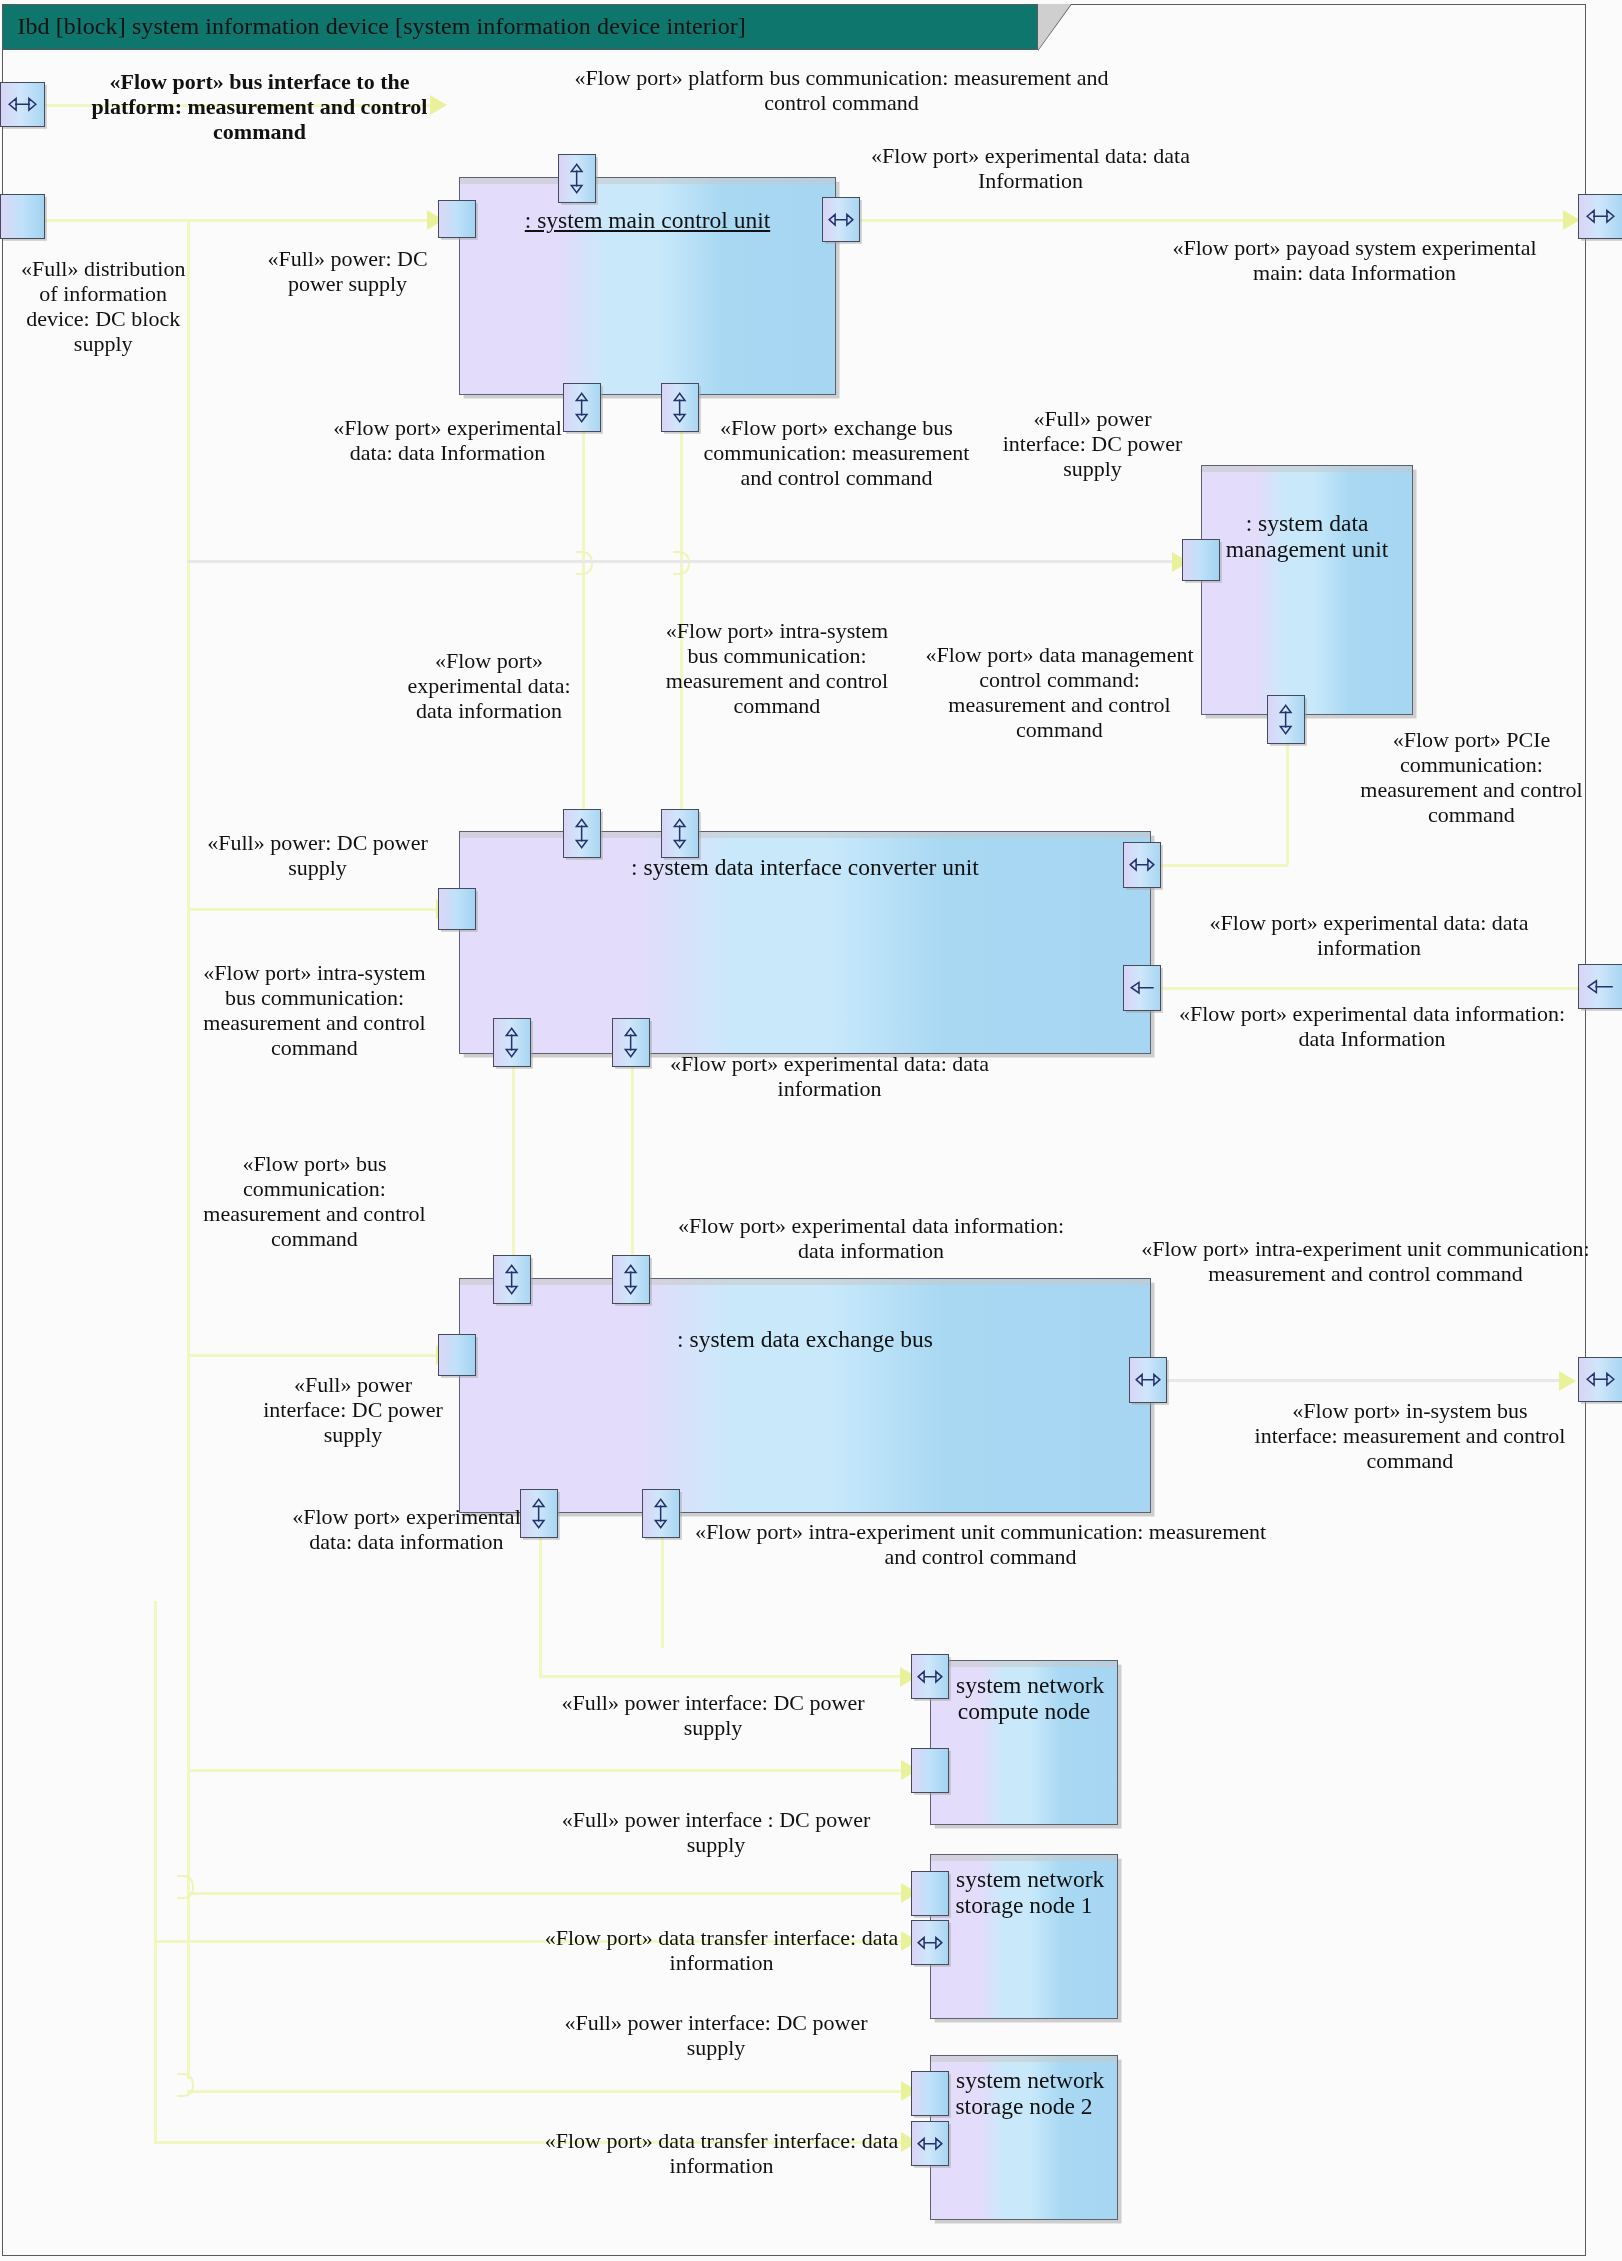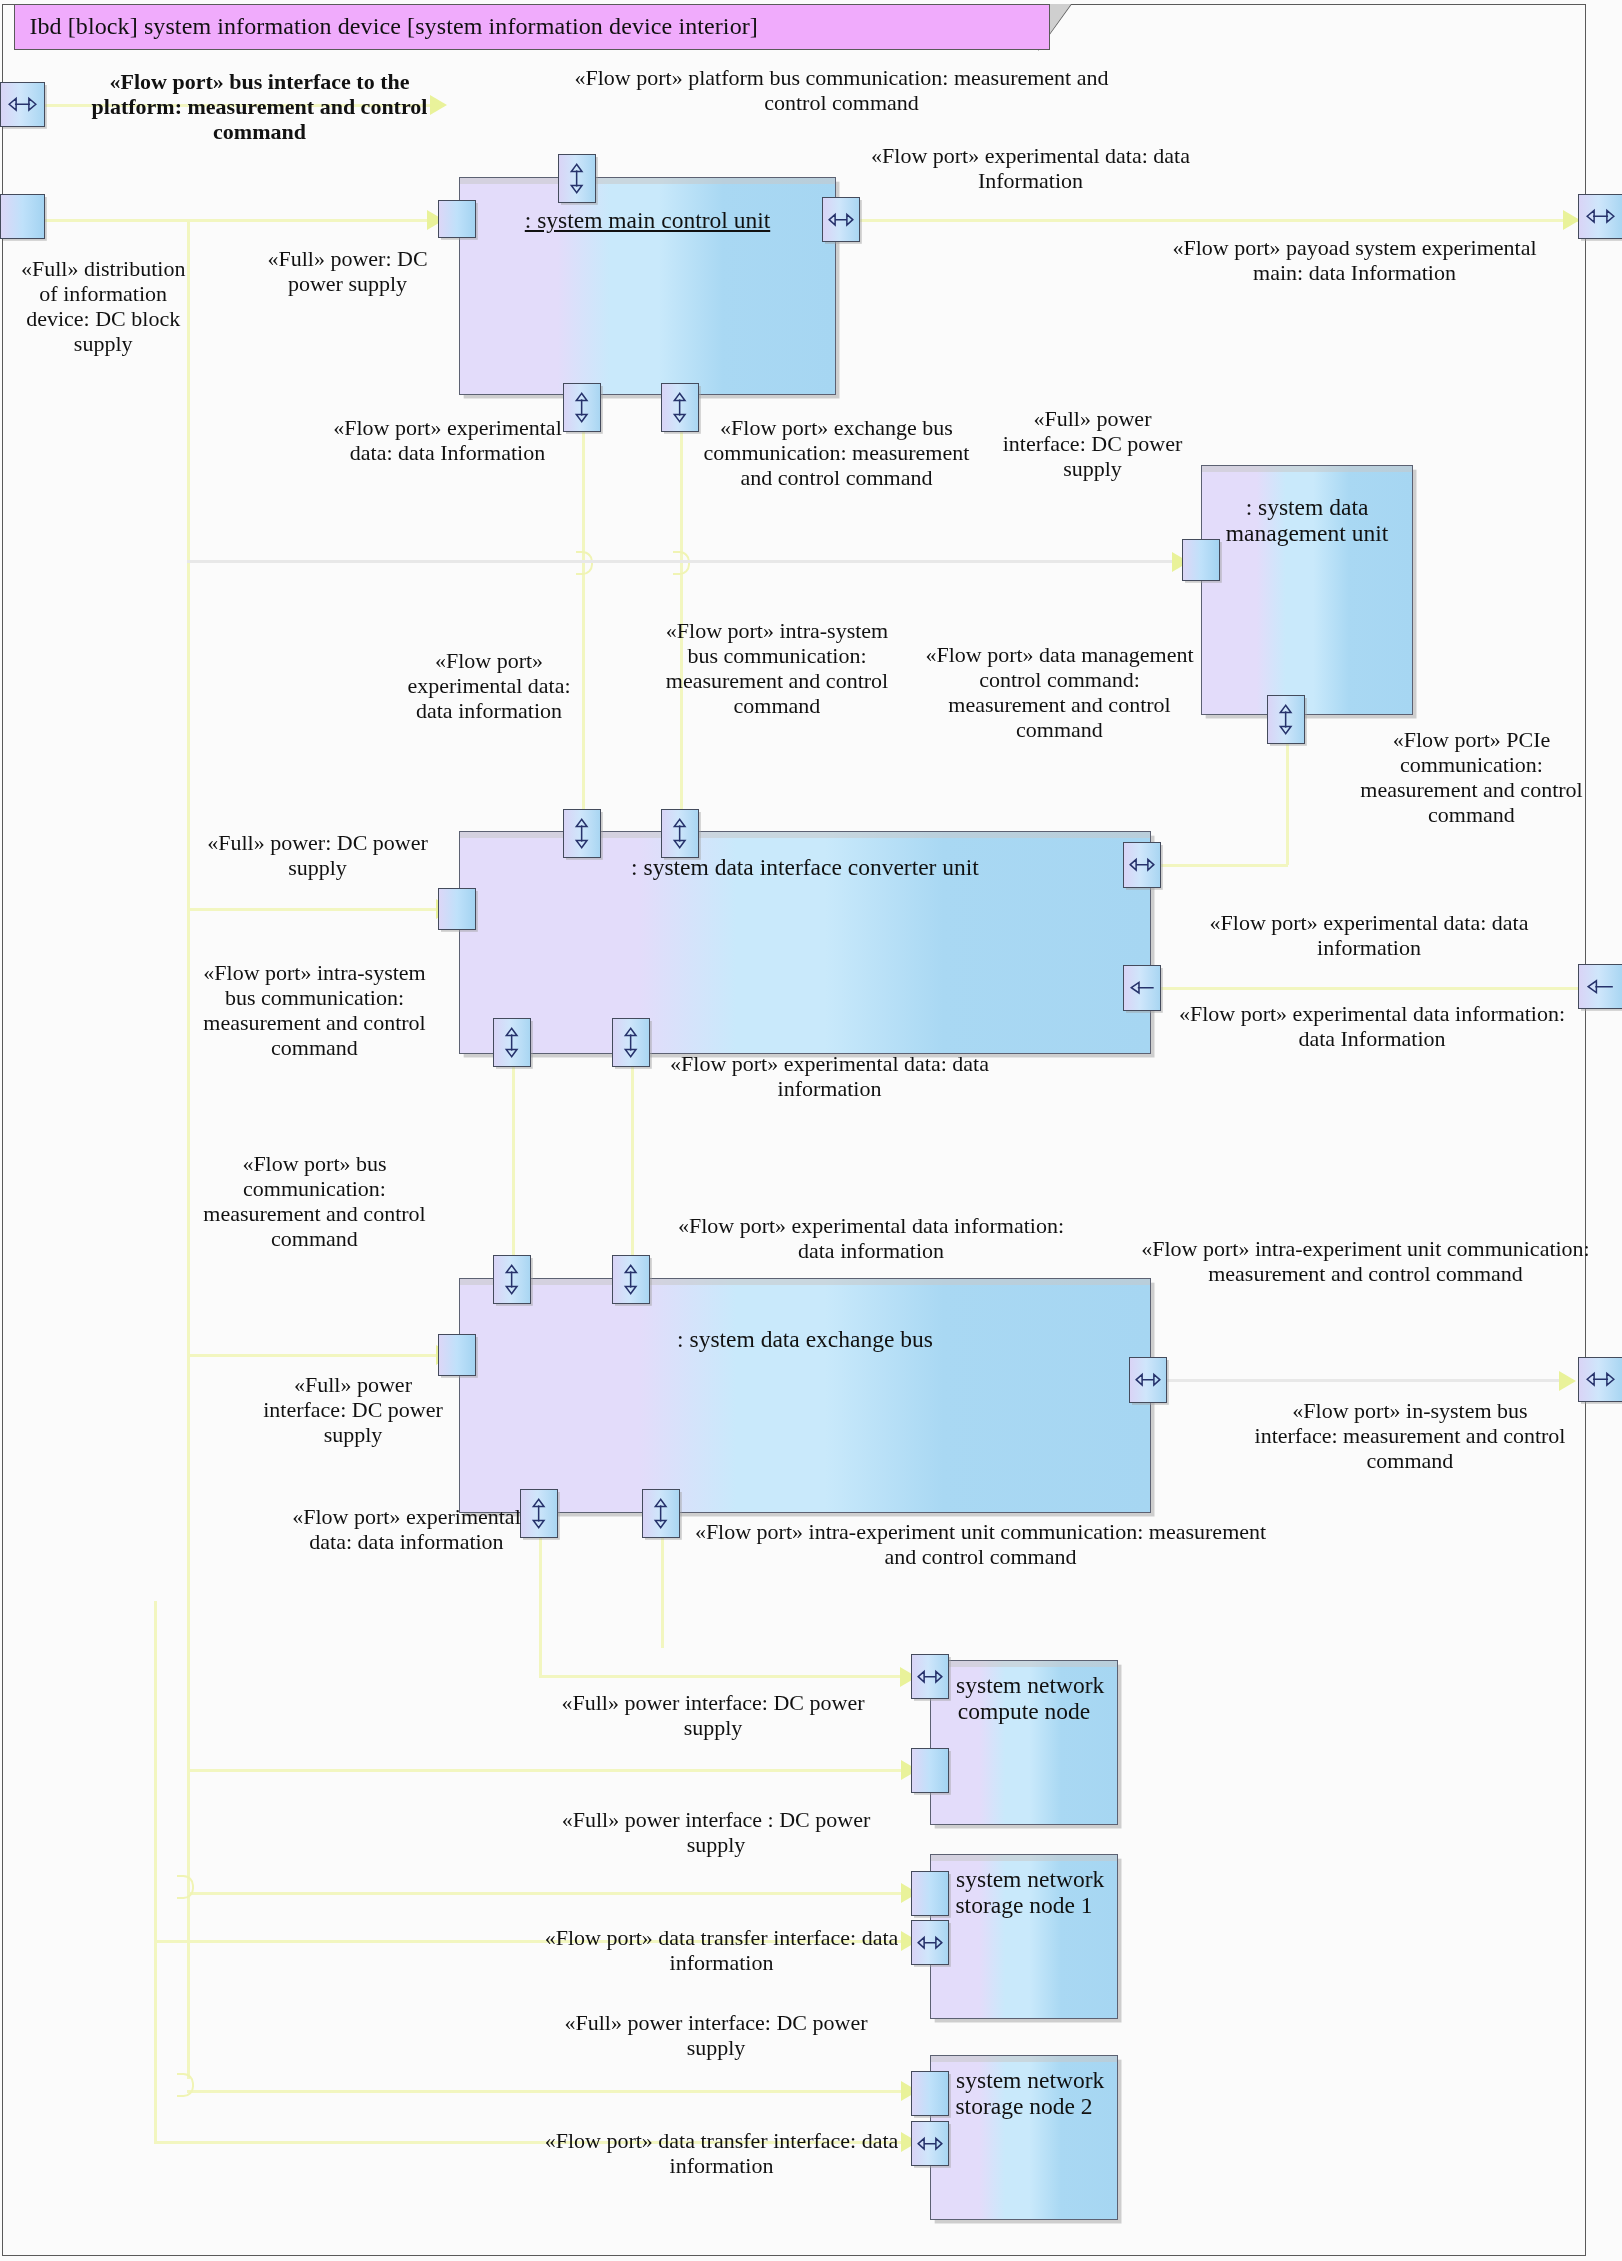--- a/index.html
+++ b/index.html
@@ -3,22 +3,22 @@
 <meta charset="utf-8">
 <style>
   html,body{margin:0;padding:0;background:#ffffff;}
   body{font-family:"Liberation Serif","DejaVu Serif",serif;}
   #canvas{position:relative;width:1622px;height:2261px;background:#fbfbfb;overflow:hidden;}
 
   
   .frame{position:absolute;left:2.4px;top:3.5px;width:1584px;height:2252px;
          border:1.8px solid #5a5a5a;background:#fbfbfb;box-sizing:border-box;}
   .tab{position:absolute;left:2.4px;top:3.5px;height:46px;width:1036px;
-       background:#f0abfc;border:1.8px solid #5a5a5a;box-sizing:border-box;
-       display:flex;align-items:center;margin-left:12px;}
+       background:#0f766e;border:1.8px solid #5a5a5a;box-sizing:border-box;
+       display:flex;align-items:center;}
   .tab-clip{position:absolute;left:1038px;top:3.5px;width:0;height:0;
        border-top:46px solid #cfcfcf;border-right:33px solid transparent;}
   .tab-clip-b{position:absolute;left:1038px;top:3.5px;width:0;height:0;
        border-top:47px solid #5a5a5a;border-right:34px solid transparent;z-index:0;}
   .tab-title{position:relative;z-index:3;padding-left:14px;font-size:24px;color:#111;
              white-space:nowrap;letter-spacing:0.1px;}
 
   
   .blk{position:absolute;box-sizing:border-box;border:1.8px solid #5c6172;
        background:linear-gradient(to right,#e3dcfa 0%,#e3dcfa 26%,#c9e9fb 40%,#c9e9fb 53%,#a9d8f3 70%,#a6d6f2 100%);
@@ -184,21 +184,21 @@
     </svg>
   </div>
   <div class="port" style="left:661px;top:383px;width:38px;height:49px;">
     <svg width="15.3" height="31" viewBox="0 0 26 52">
       <path d="M13 2 L4 14 L22 14 Z M13 50 L4 38 L22 38 Z M13 12 L13 40" fill="none" stroke="#26326b" stroke-width="2.6"></path>
     </svg>
   </div>
 
   <div class="blk" style="left:1201px;top:465px;width:212px;height:250px;">
     <div class="blk-inner-top"></div>
-    <div class="blk-label" style="top:28px;">: system data management unit</div>
+    <div class="blk-label" style="top:44px;">: system data management unit</div>
   </div>
   <div class="port plain" style="left:1182px;top:539px;width:38px;height:42px;"></div>
   <div class="port" style="left:1267px;top:695px;width:38px;height:49px;">
     <svg width="15.3" height="31" viewBox="0 0 26 52">
       <path d="M13 2 L4 14 L22 14 Z M13 50 L4 38 L22 38 Z M13 12 L13 40" fill="none" stroke="#26326b" stroke-width="2.6"></path>
     </svg>
   </div>
 
   <div class="blk" style="left:459px;top:831px;width:692px;height:223px;">
     <div class="blk-inner-top"></div>

